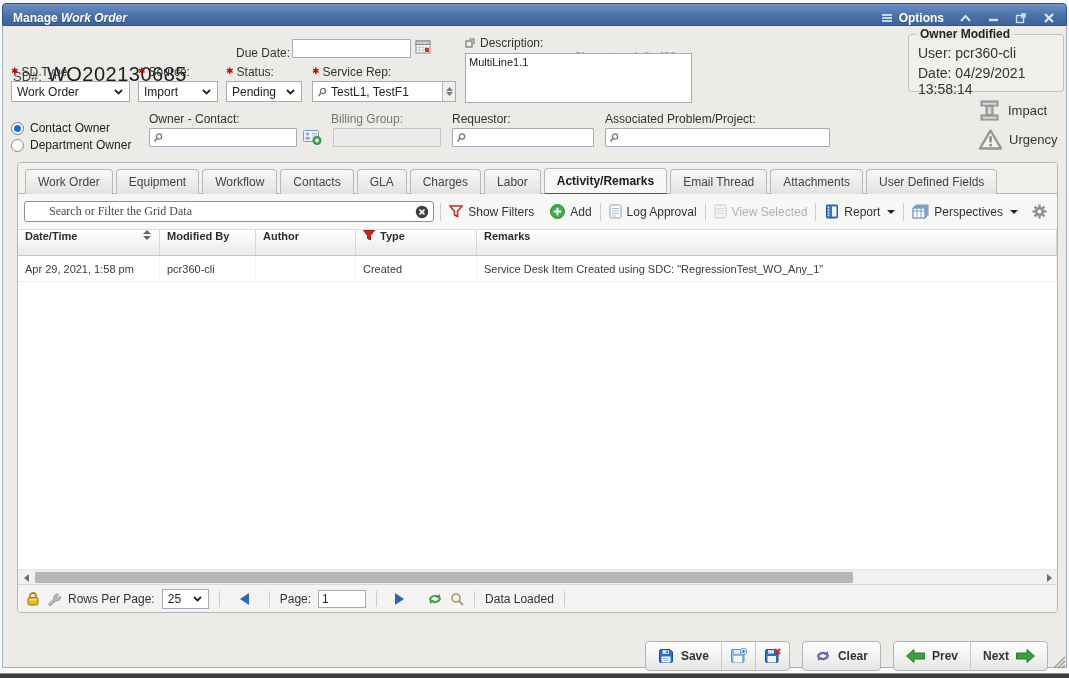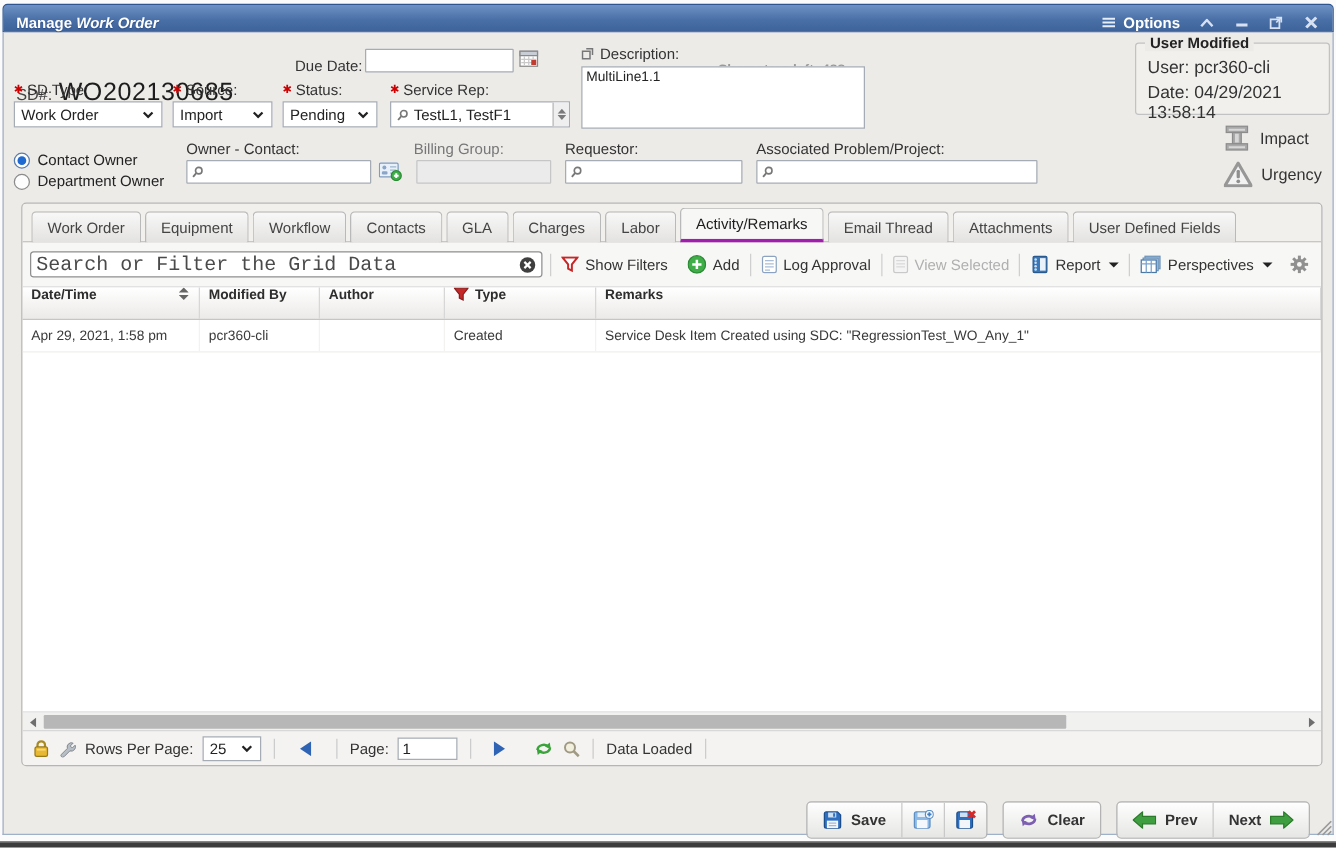--- a/index.html
+++ b/index.html
@@ -62,28 +62,28 @@
   
   .tabpanel { position:absolute; left:14px; top:162px; width:1041px; height:451px;
     border:1px solid #b5b5b5; border-radius:4px; background:#f2f0ed;
     display:flex; flex-direction:column; overflow:hidden; }
   .tabstrip { height:31px; padding:5px 0 0 7px; border-bottom:1px solid #b9b9b9;
     display:flex; align-items:flex-end; background:#f2f0ed; }
   .tab { font-size:12px; color:#444; padding:5px 12px 5px; margin-right:3px;
     border:1px solid #b9b9b9; border-bottom:none; border-radius:4px 4px 0 0;
     background:linear-gradient(#f8f8f8,#e3e2e0); cursor:pointer; white-space:nowrap;
     position:relative; margin-bottom:-1px; }
-  .tab.active { background:#f7f7f6; color:#1d1d1d; border-bottom:3px solid #a21caf; z-index:2; }
+  .tab.active { background:#f7f7f6; color:#1d1d1d; border-bottom:1px solid #a21caf; z-index:2;font-weight:bold; }
 
   .gridtoolbar { height:36px; background:#f7f7f6; border-bottom:1px solid #dcdcdc;
     display:flex; align-items:center; padding:0 6px; gap:6px; font-size:12px; color:#333; }
   .searchbox { width:437px; height:21px; background:#fff; border:1px solid #8f8f8f;
     border-radius:3px; display:flex; align-items:center; padding:0 4px; }
-  .searchbox input { flex:1; border:none; outline:none; font-size:16px; color:#444;
-    font-family:Liberation Mono, monospace; background:transparent; }
+  .searchbox input { flex:1; border:none; outline:none; font-size:12px; color:#444;
+    font-family:Liberation Serif, serif; background:transparent;margin-left:20px; }
   .searchbox input::placeholder { color:#4a4a4a; opacity:1; }
   .tsep { width:1px; height:18px; background:#cfcfcf; }
   .tbtn { display:flex; align-items:center; gap:5px; cursor:pointer; white-space:nowrap; padding:0 2px; }
   .tbtn.disabled { color:#b0b0b0; cursor:default; }
   .caret { width:0; height:0; border-left:4px solid transparent; border-right:4px solid transparent;
     border-top:4px solid #222; margin-left:2px; }
 
   .gridhead { height:26px; background:linear-gradient(#ffffff,#eceae8);
     border-bottom:1px solid #c5c5c5; display:flex; font-size:11px; font-weight:bold; color:#2d2d2d; }
   .hcell { border-right:1px solid #d7d7d7; display:flex; align-items:flex-start; padding-left:7px; gap:5px; }
@@ -250,21 +250,21 @@
             <rect x="1" y="3" width="6" height="6" fill="none" stroke="#777" stroke-width="1.2"></rect>
             <polyline points="4,1 9,1 9,6" fill="none" stroke="#777" stroke-width="1.2"></polyline>
           </svg>
         </span>
       <span class="lbl" style="position:static;">Description:</span>
     </span>
     <span class="chars-left" style="top:24px;text-align:center;">Characters left: 488</span>
     <textarea class="desc-area" style="top: 27px;">MultiLine1.1</textarea>
 
     <div class="fieldset" style="top:8px;">
-      <span class="legend">User Modified</span>
+      <span class="legend">Owner Modified</span>
       <div class="fs-line">User: pcr360-cli</div>
       <div class="fs-line">Date: 04/29/2021 13:58:14</div>
     </div>
 
     <div class="impact-row" style="left:975px; top:73px;">
       <span>
         <svg width="23" height="23">
             <g fill="#a9a9a9" stroke="#8c8c8c">
               <rect x="3" y="2" width="17" height="5"></rect>
               <rect x="8" y="7" width="7" height="9"></rect>

